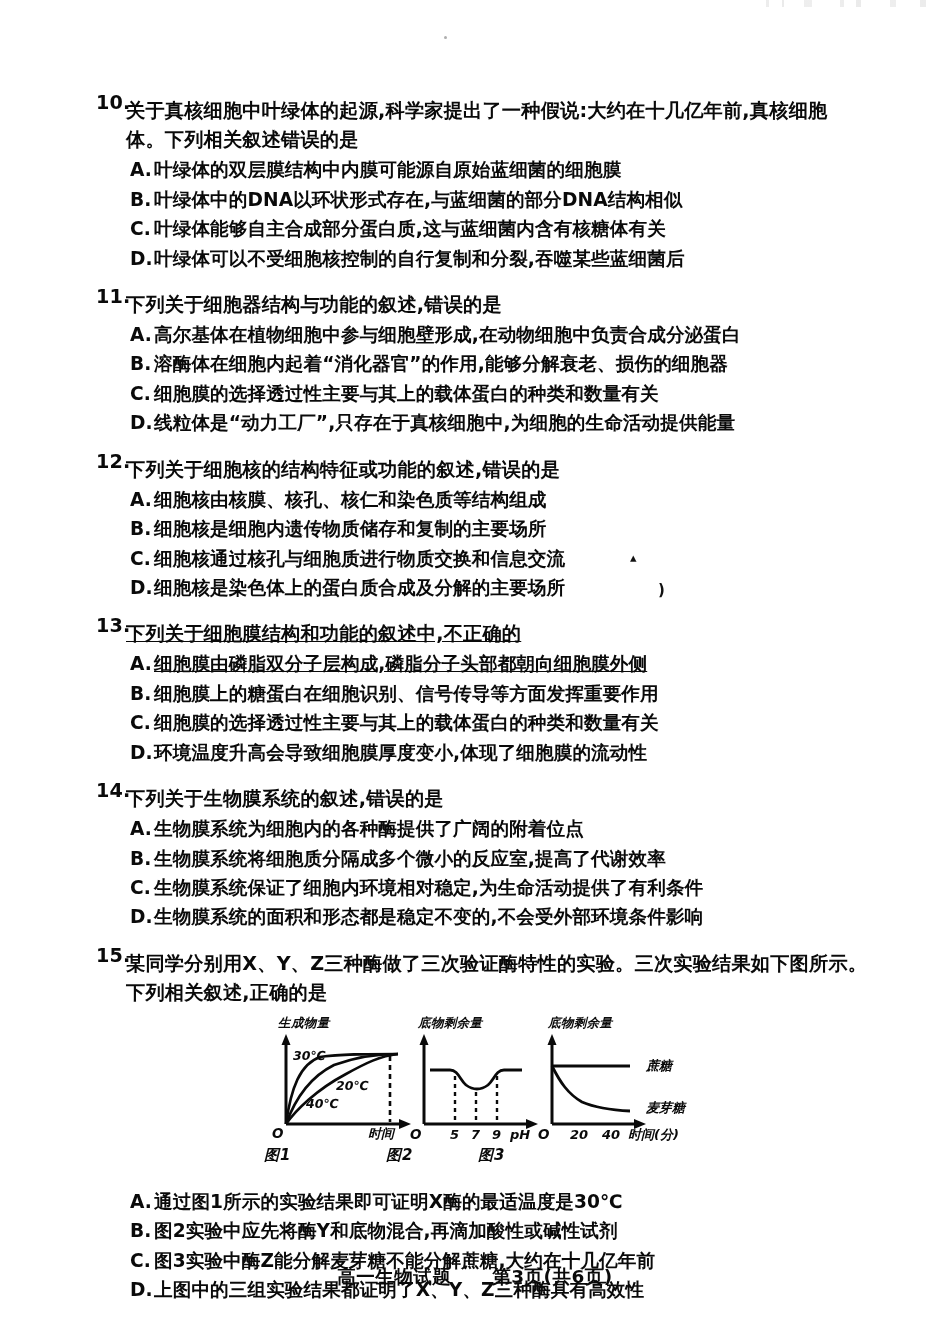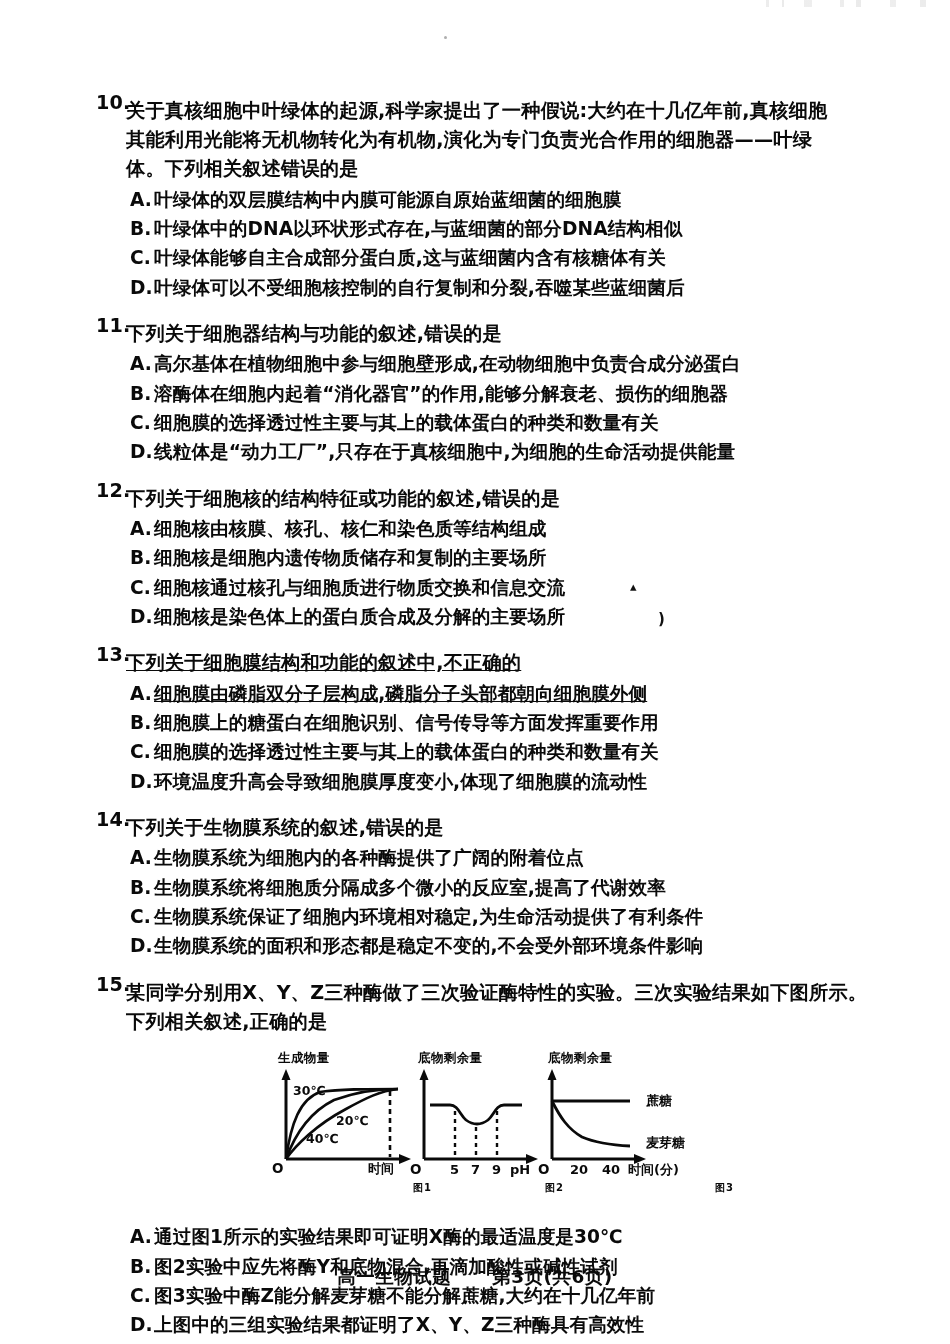--- a/index.html
+++ b/index.html
@@ -108,37 +108,38 @@
     position: absolute;
     color: #111;
     font-size: 13px;
     font-weight: 700;
   }
 
   
   .figures {
     position: relative;
     height: 168px;
-    margin: 14px 0 4px 0;
+    margin: 8px 0 4px 0;
+    font-style: italic;
   }
   .fig {
     position: absolute;
     top: 0;
   }
   .fig-title {
     font-size: 12.5px;
     font-weight: 700;
     letter-spacing: 0.4px;
     white-space: nowrap;
     margin-left: 14px;
   }
   .fig-caption {
-    font-size: 10px;
-    font-weight: 700;
-    text-align: right;
+    font-size: 15px;
+    font-weight: 700;
+    text-align: left;
     margin-top: 2px;
     letter-spacing: 1px;
   }
   .svg-wrap { display: block; }
 
   
   .footer {
     position: absolute;
     left: 0;
     top: 1264px;
@@ -158,21 +159,20 @@
   <div class="scan-noise"></div>
   <div class="scan-dot"></div>
 
   <div class="content">
 
     <div class="question">
       <div class="q-stem">
         <span class="q-num">10.</span>
         <span class="q-text">
           <span class="cont">关于真核细胞中叶绿体的起源,科学家提出了一种假说:大约在十几亿年前,真核细胞</span>
-          <span class="cont">其能利用光能将无机物转化为有机物,演化为专门负责光合作用的细胞器——叶绿</span>
           <span class="cont">体。下列相关叙述错误的是</span>
         </span>
       </div>
       <div class="options">
         <div class="option">
           <span class="opt-letter">A.</span>
           <span class="opt-text">叶绿体的双层膜结构中内膜可能源自原始蓝细菌的细胞膜</span>
         </div>
         <div class="option">
           <span class="opt-letter">B.</span>

